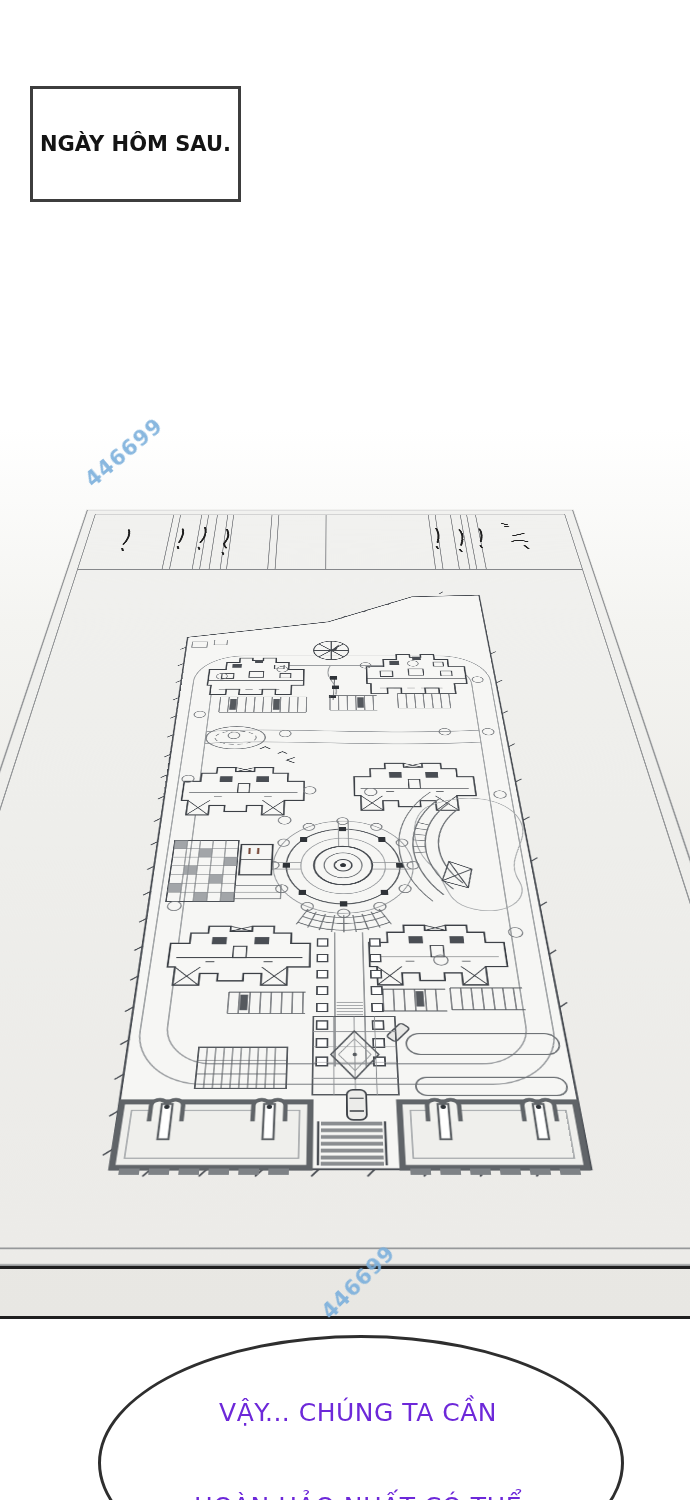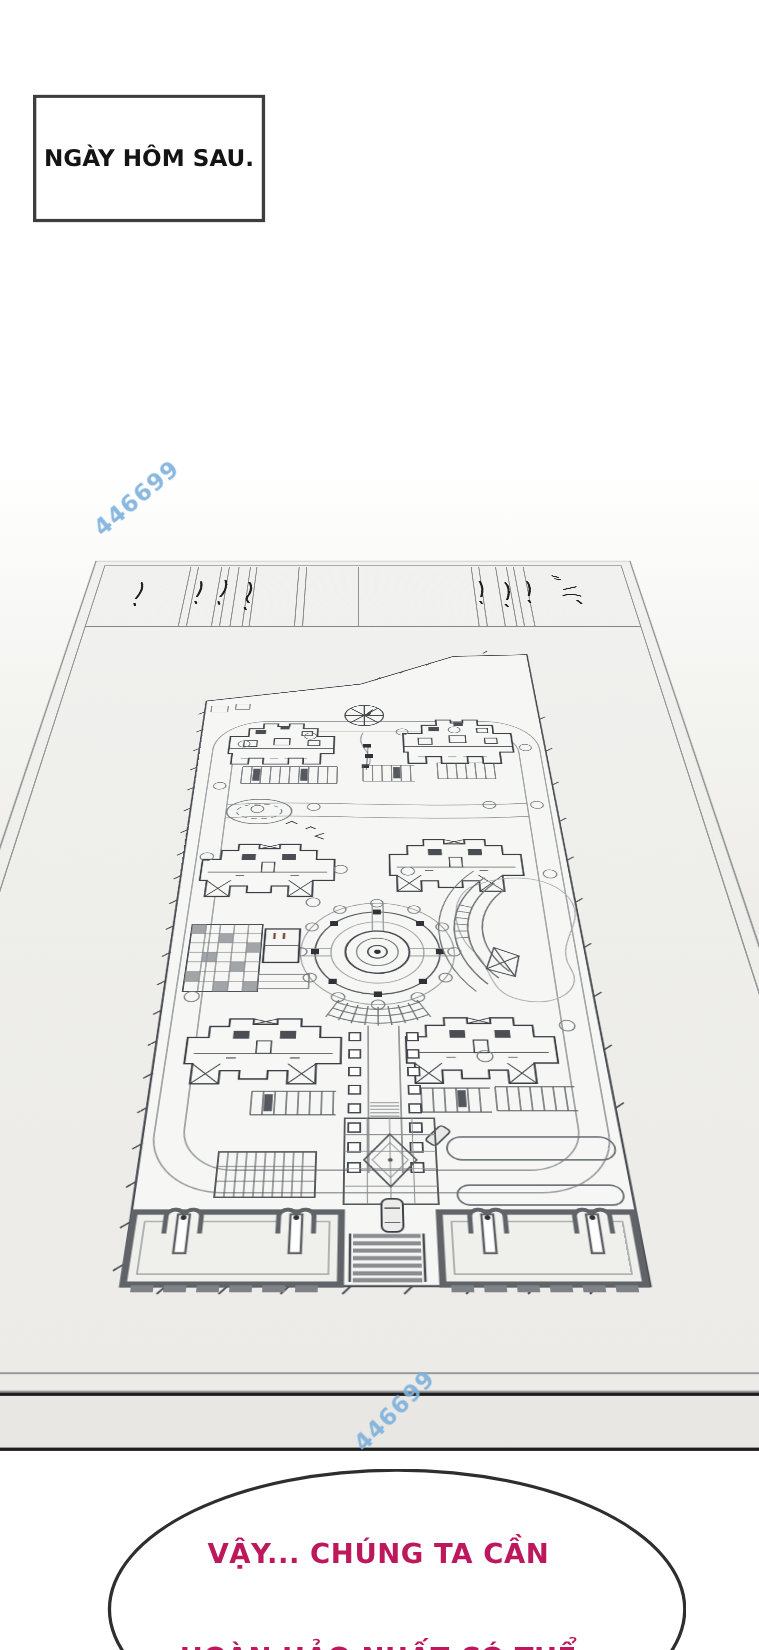--- a/index.html
+++ b/index.html
@@ -23,22 +23,22 @@
            border:3px solid #3d3d3d;display:flex;align-items:center;justify-content:center;}
   .caption span{font-size:21px;font-weight:bold;color:#141414;letter-spacing:0px;white-space:nowrap;}
   
   .wm{position:absolute;font-size:21px;font-weight:bold;color:#7cb0dc;opacity:.9;
       letter-spacing:1px;white-space:nowrap;}
   .wm.top{left:96px;top:468px;transform:rotate(-40deg);transform-origin:left bottom;}
   .wm.bottom{left:334px;top:1300px;transform:rotate(-45deg);transform-origin:left bottom;}
   
   .bubble{position:absolute;left:98px;top:1335px;width:520px;height:250px;background:#fff;
           border:3px solid #2e2e2e;border-radius:50%;}
-  .btext{position:absolute;left:94px;width:500px;text-align:center;font-weight:bold;
-         color:#be185d;font-size:25px;letter-spacing:.5px;white-space:nowrap;}
+  .btext{position:absolute;left:108px;width:500px;text-align:center;font-weight:normal;
+         color:#6d28d9;font-size:25px;letter-spacing:.5px;white-space:nowrap;}
   .btext.t1{top:1398px;}
   .btext.t2{top:1447px;}
   .btext.t3{top:1492px;}
 </style>
 </head>
 <body>
 
 <div class="page">
 
   <div class="table-bg"></div>

